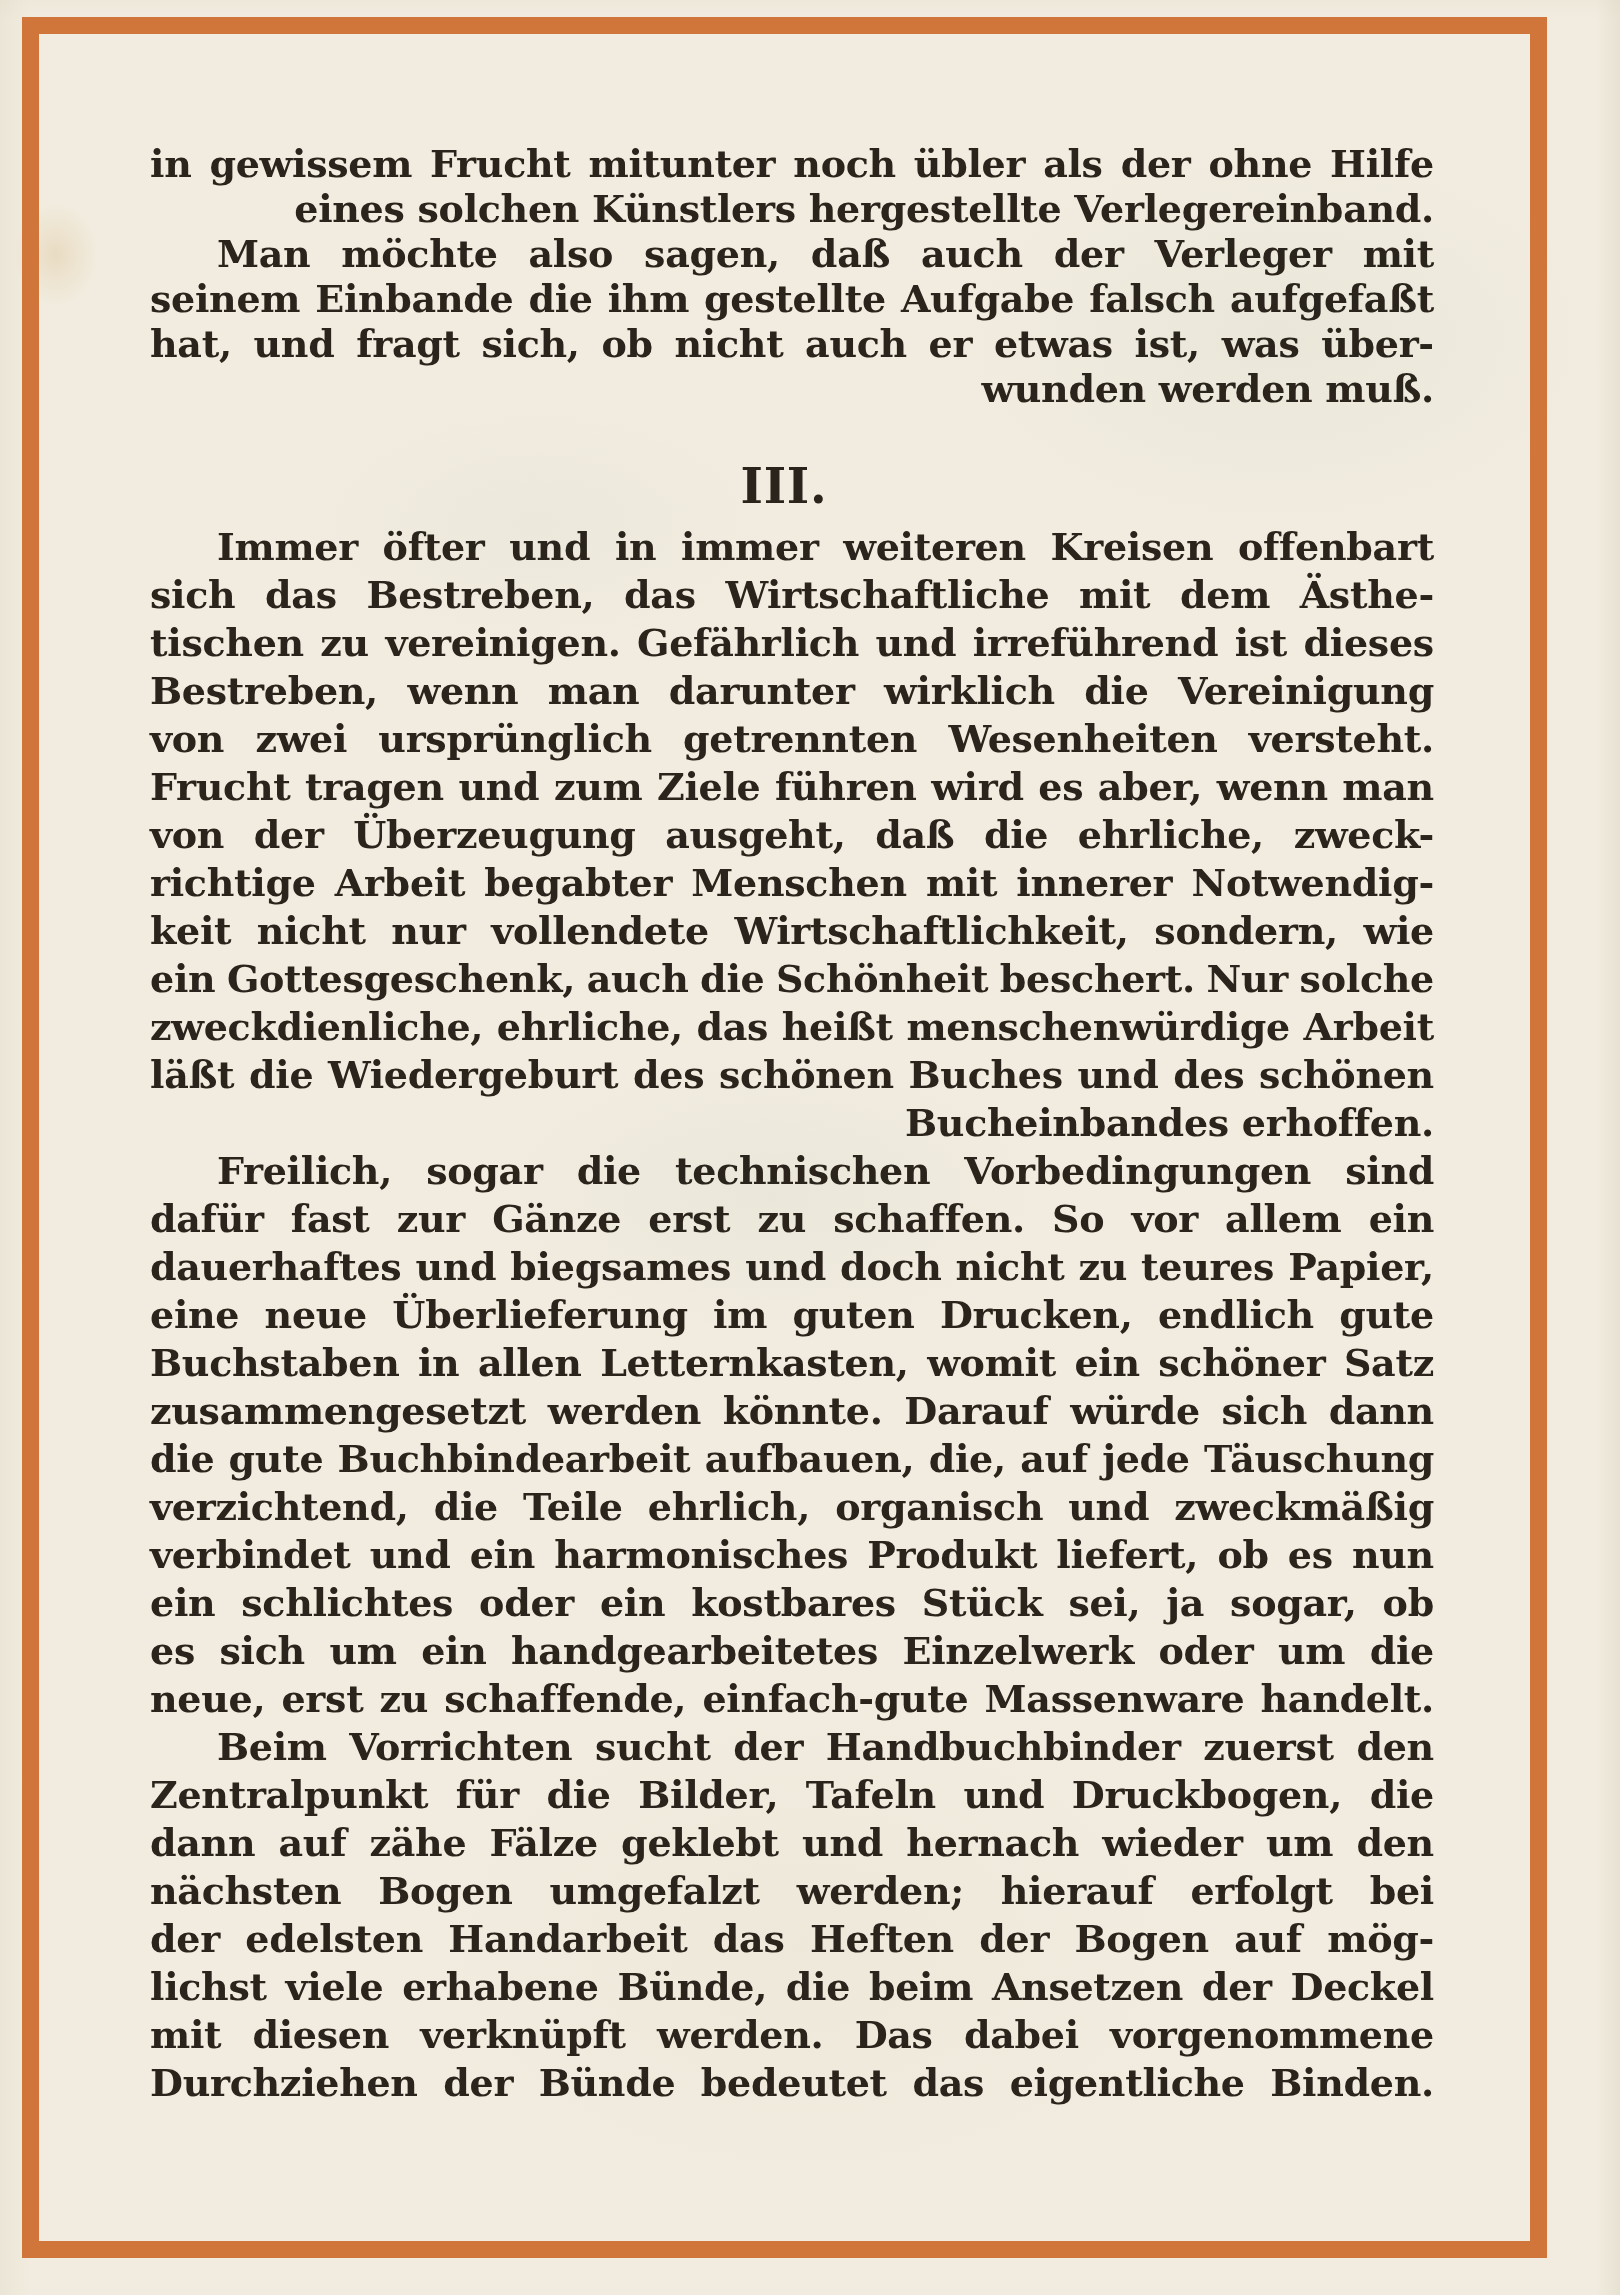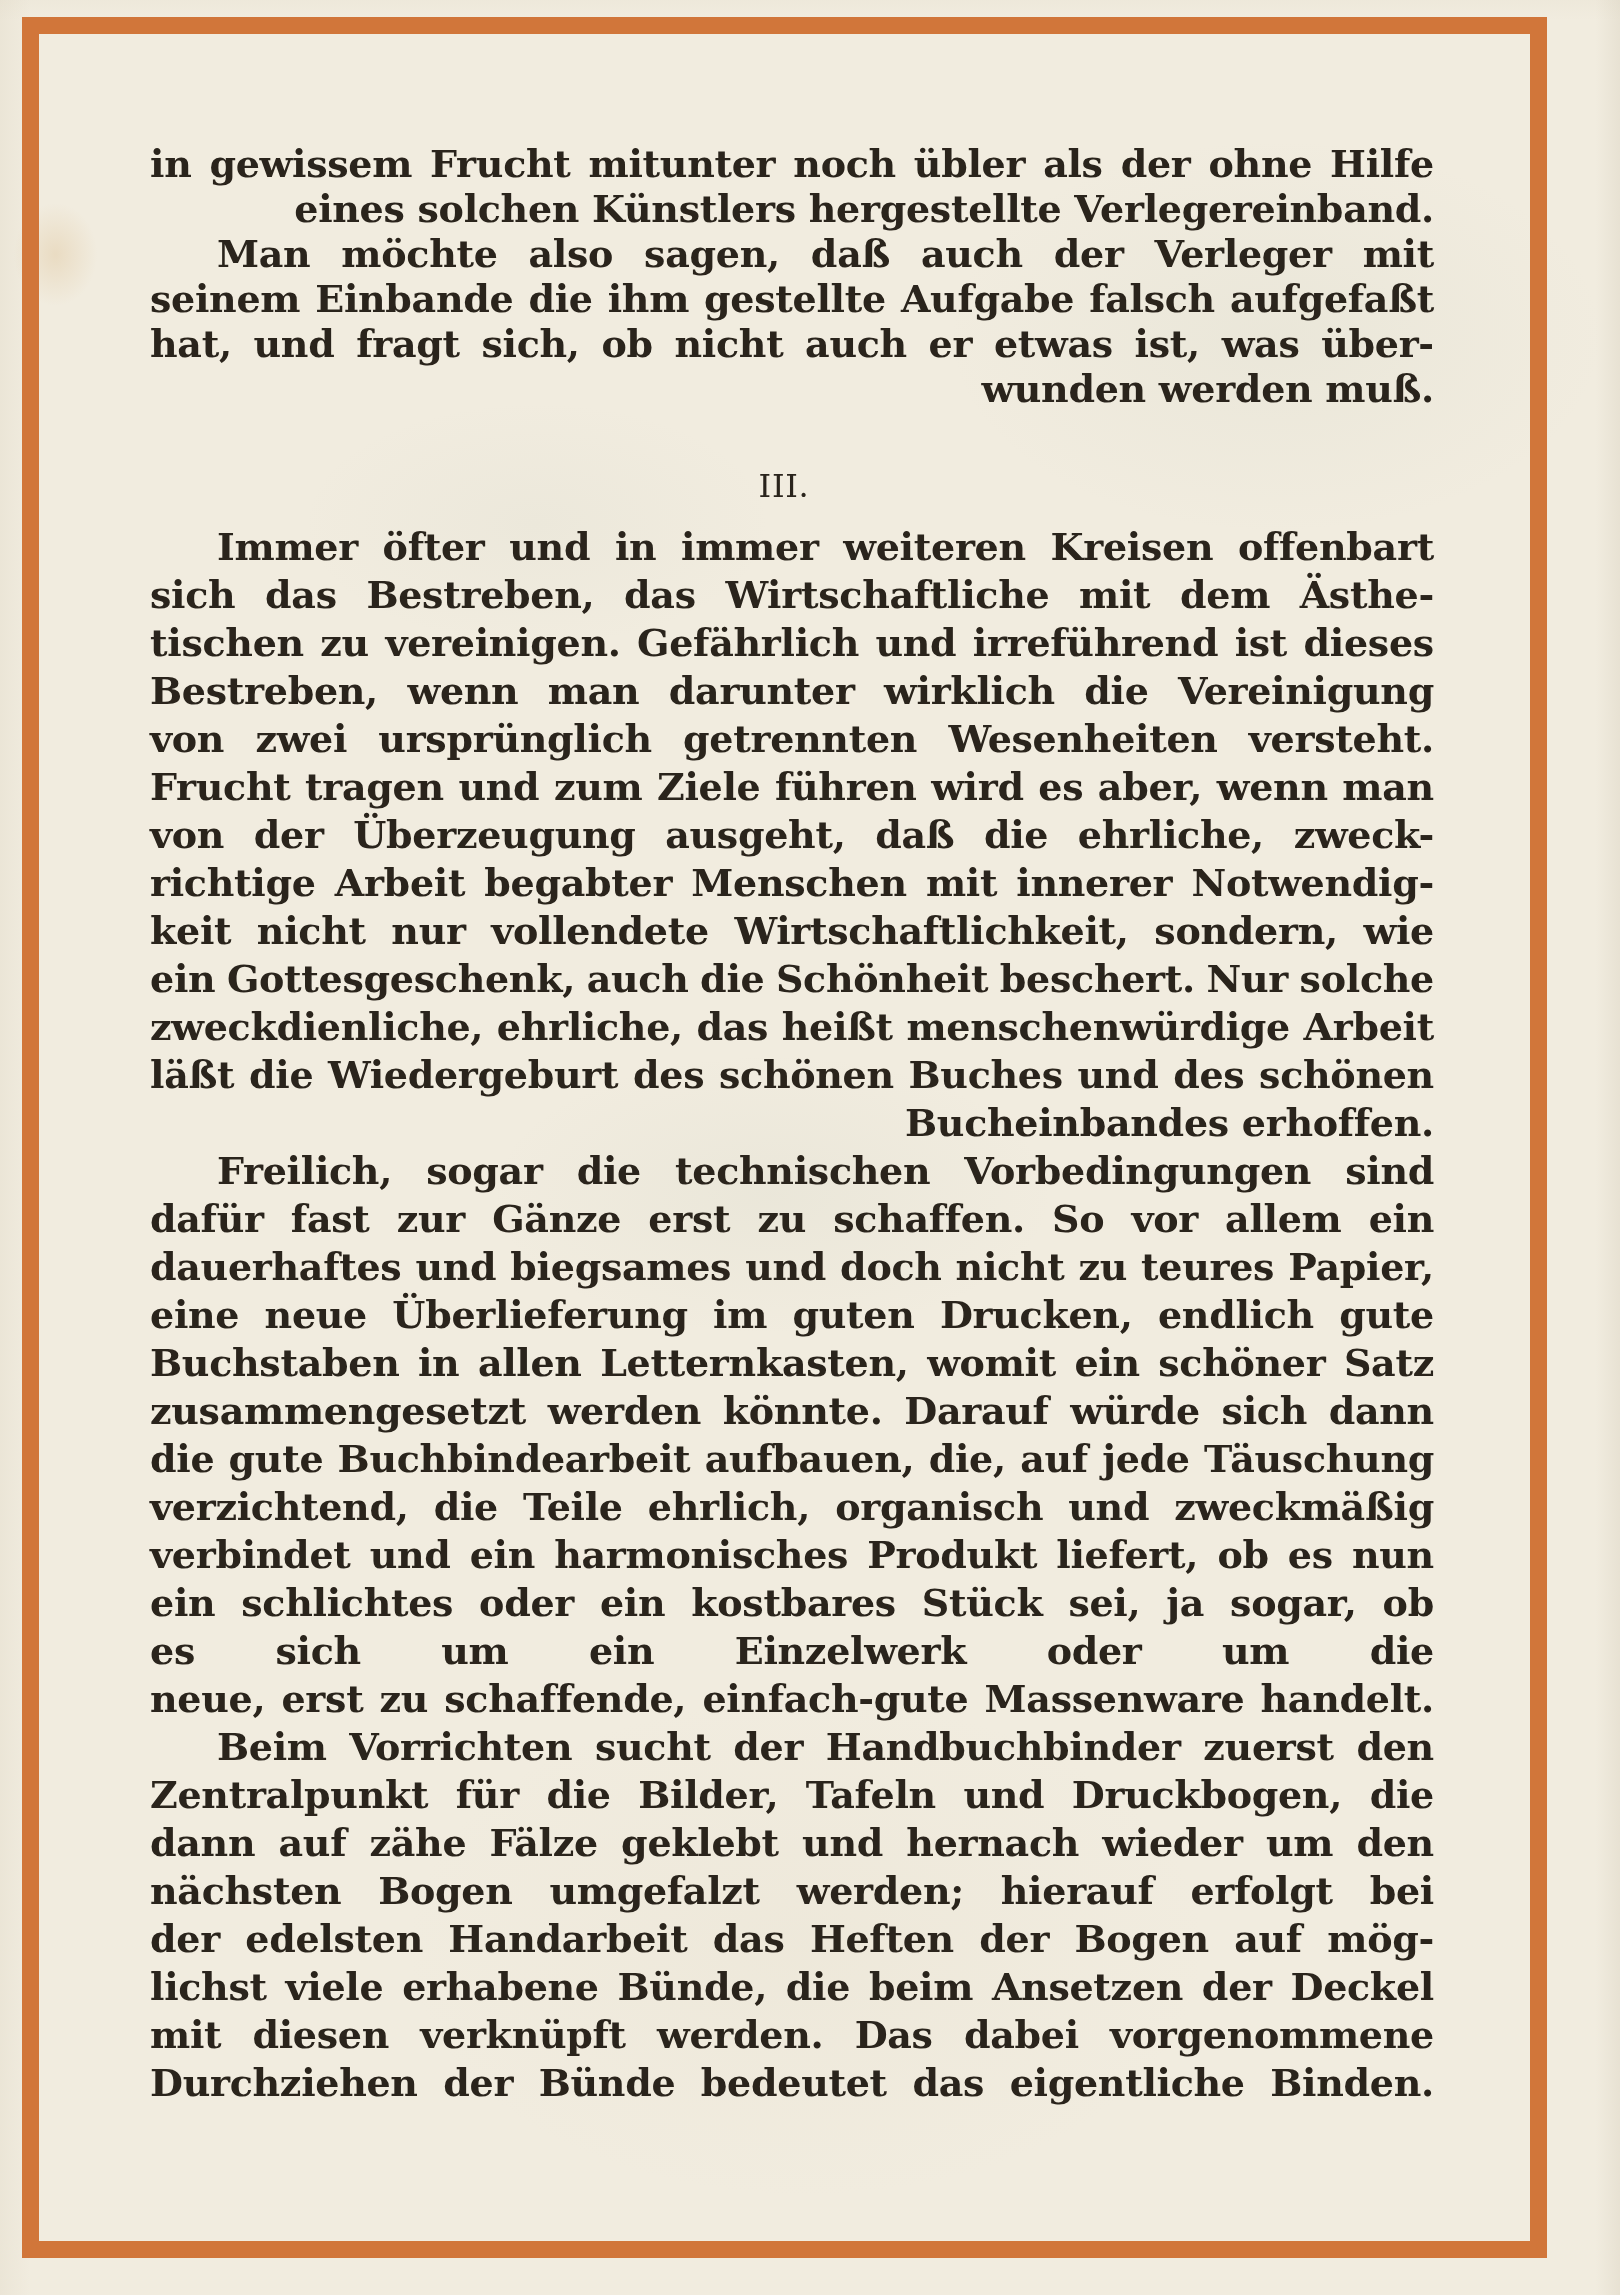--- a/index.html
+++ b/index.html
@@ -52,22 +52,22 @@
   #block-b { top: 523px; }
   #block-a .line { height: 45px; line-height: 45px; }
   #block-b .line { height: 48px; line-height: 48px; }
   .line { white-space: pre; overflow: visible; text-align: right; }
   .line.just { display: flex; justify-content: space-between; }
   .line.indent { padding-left: 67px; }
   .section-heading {
     position: absolute;
     left: 21.5px; top: 459px; width: 1525px;
     text-align: center;
-    font-size: 32px; line-height: 54px;
-    font-weight: normal;
+    font-size: 48px; line-height: 54px;
+    font-weight: bold;
     color: var(--ink-color);
     letter-spacing: 0.7px;
   }
   .page-number {
     position: absolute;
     left: 21.5px; top: 2253px; width: 1525px;
     text-align: center;
     font-size: 36px; line-height: 36px;
     font-weight: bold;
     color: var(--ink-color);
@@ -110,21 +110,21 @@
     <div class="line just indent"><span>Freilich,</span><span>sogar</span><span>die</span><span>technischen</span><span>Vorbedingungen</span><span>sind</span></div>
     <div class="line just"><span>dafür</span><span>fast</span><span>zur</span><span>Gänze</span><span>erst</span><span>zu</span><span>schaffen.</span><span>So</span><span>vor</span><span>allem</span><span>ein</span></div>
     <div class="line just"><span>dauerhaftes</span><span>und</span><span>biegsames</span><span>und</span><span>doch</span><span>nicht</span><span>zu</span><span>teures</span><span>Papier,</span></div>
     <div class="line just"><span>eine</span><span>neue</span><span>Überlieferung</span><span>im</span><span>guten</span><span>Drucken,</span><span>endlich</span><span>gute</span></div>
     <div class="line just"><span>Buchstaben</span><span>in</span><span>allen</span><span>Letternkasten,</span><span>womit</span><span>ein</span><span>schöner</span><span>Satz</span></div>
     <div class="line just"><span>zusammengesetzt</span><span>werden</span><span>könnte.</span><span>Darauf</span><span>würde</span><span>sich</span><span>dann</span></div>
     <div class="line just"><span>die</span><span>gute</span><span>Buchbindearbeit</span><span>aufbauen,</span><span>die,</span><span>auf</span><span>jede</span><span>Täuschung</span></div>
     <div class="line just"><span>verzichtend,</span><span>die</span><span>Teile</span><span>ehrlich,</span><span>organisch</span><span>und</span><span>zweckmäßig</span></div>
     <div class="line just"><span>verbindet</span><span>und</span><span>ein</span><span>harmonisches</span><span>Produkt</span><span>liefert,</span><span>ob</span><span>es</span><span>nun</span></div>
     <div class="line just"><span>ein</span><span>schlichtes</span><span>oder</span><span>ein</span><span>kostbares</span><span>Stück</span><span>sei,</span><span>ja</span><span>sogar,</span><span>ob</span></div>
-    <div class="line just"><span>es</span><span>sich</span><span>um</span><span>ein</span><span>Einzelwerk</span><span>oder</span><span>um</span><span>die</span></div>
+    <div class="line just"><span>es</span><span>sich</span><span>um</span><span>ein</span><span>handgearbeitetes</span><span>Einzelwerk</span><span>oder</span><span>um</span><span>die</span></div>
     <div class="line just"><span>neue,</span><span>erst</span><span>zu</span><span>schaffende,</span><span>einfach-gute</span><span>Massenware</span><span>handelt.</span></div>
     <div class="line just indent"><span>Beim</span><span>Vorrichten</span><span>sucht</span><span>der</span><span>Handbuchbinder</span><span>zuerst</span><span>den</span></div>
     <div class="line just"><span>Zentralpunkt</span><span>für</span><span>die</span><span>Bilder,</span><span>Tafeln</span><span>und</span><span>Druckbogen,</span><span>die</span></div>
     <div class="line just"><span>dann</span><span>auf</span><span>zähe</span><span>Fälze</span><span>geklebt</span><span>und</span><span>hernach</span><span>wieder</span><span>um</span><span>den</span></div>
     <div class="line just"><span>nächsten</span><span>Bogen</span><span>umgefalzt</span><span>werden;</span><span>hierauf</span><span>erfolgt</span><span>bei</span></div>
     <div class="line just"><span>der</span><span>edelsten</span><span>Handarbeit</span><span>das</span><span>Heften</span><span>der</span><span>Bogen</span><span>auf</span><span>mög-</span></div>
     <div class="line just"><span>lichst</span><span>viele</span><span>erhabene</span><span>Bünde,</span><span>die</span><span>beim</span><span>Ansetzen</span><span>der</span><span>Deckel</span></div>
     <div class="line just"><span>mit</span><span>diesen</span><span>verknüpft</span><span>werden.</span><span>Das</span><span>dabei</span><span>vorgenommene</span></div>
     <div class="line just"><span>Durchziehen</span><span>der</span><span>Bünde</span><span>bedeutet</span><span>das</span><span>eigentliche</span><span>Binden.</span></div>
   </div>

